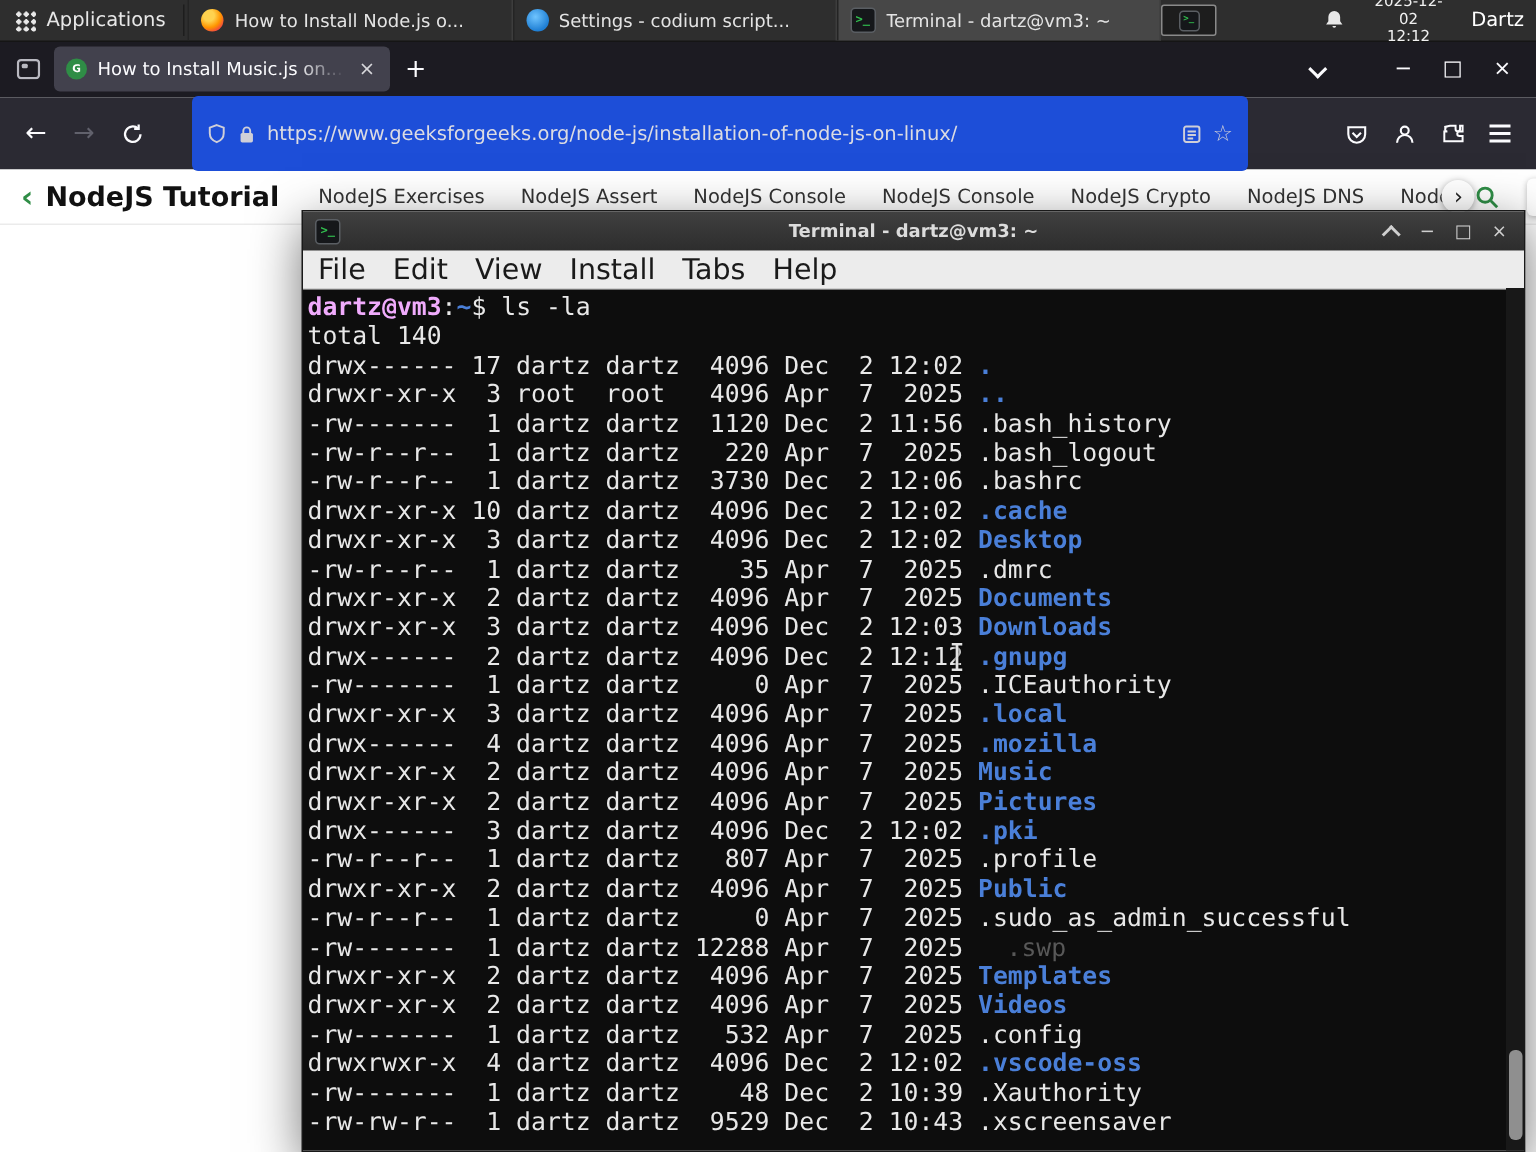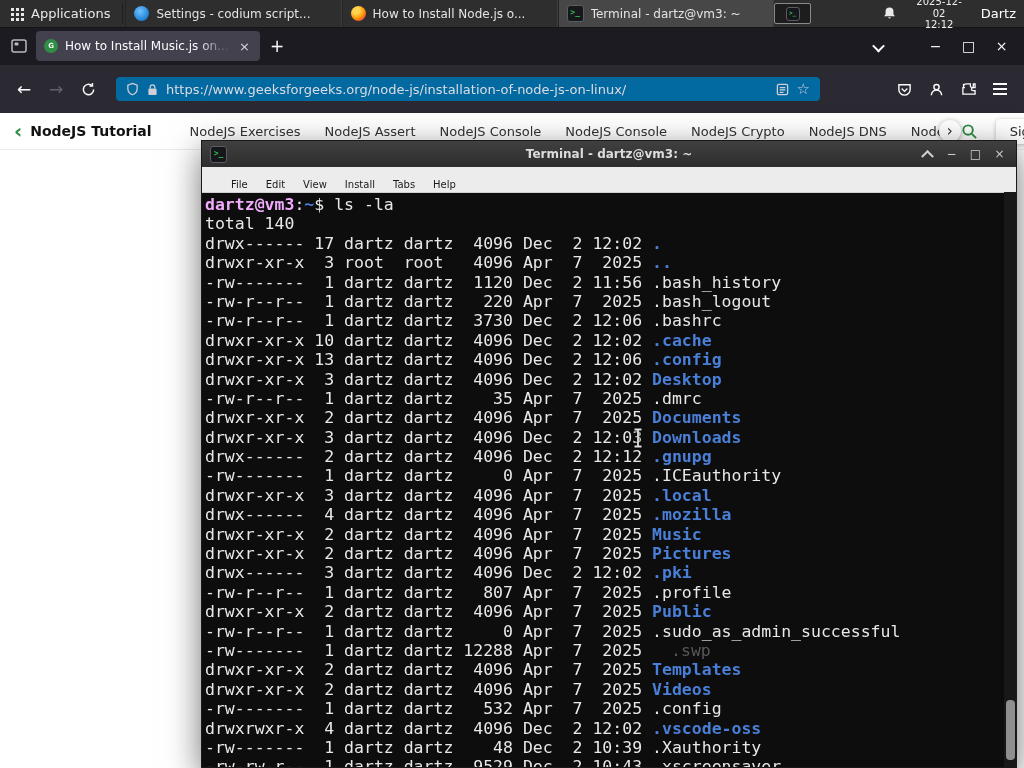--- a/index.html
+++ b/index.html
@@ -51,34 +51,34 @@
   .chev{display:inline-block;width:7px;height:7px;border-right:2px solid #fbfbfe;border-bottom:2px solid #fbfbfe;}
   .chev-down{transform:rotate(45deg) translate(-1px,-1px);}
   .tablist-btn{width:30px;text-align:center;margin-right:26px;}
   .bw-controls{display:flex;color:#fbfbfe;}
   .bw-controls span{width:33px;text-align:center;font-size:14px;line-height:38px;}
 
   .toolbar{height:48px;background:#2b2a33;display:flex;align-items:center;padding:0 8px;}
   .nav-icon{width:32px;height:32px;display:flex;align-items:center;justify-content:center;
             color:#fbfbfe;font-size:17px;border-radius:4px;flex:0 0 auto;}
   .nav-icon.disabled{color:#61616c;}
-  .urlfield{flex:1;max-width:684px;height:24px;background:#0369a1;border-radius:4px;display:flex;
-            align-items:center;padding:0 10px;gap:8px;color:#e4e4ea;font-size:13px;margin:0 12px;}
+  .urlfield{flex:1;max-width:684px;height:50px;background:#1d4ed8;border-radius:4px;display:flex;
+            align-items:center;padding:0 10px;gap:8px;color:#e4e4ea;font-size:13px;margin:0 24px;}
   .url-text{flex:1;white-space:nowrap;overflow:hidden;color:#dcdce2;}
   .field-icon{display:flex;align-items:center;flex:0 0 auto;color:#cfcfd8;}
   .star{font-size:15px;color:#cfcfd8;}
   .tb-right{display:flex;align-items:center;margin-left:auto;}
   .hamburger{display:inline-block;width:14px;}
   .hamburger i{display:block;height:2px;background:#fbfbfe;margin:3px 0;}
 
   
   .sitenav{height:36px;background:#fff;border-bottom:1px solid #ebebeb;display:flex;
            align-items:center;padding:0 14px;font-size:13px;color:#333;white-space:nowrap;overflow:hidden;}
   .sn-back{color:#2f8d46;font-size:20px;font-weight:bold;margin-right:8px;line-height:1;}
-  .sn-brand{font-weight:bold;font-size:14px;color:#111;margin-right:38px;}
+  .sn-brand{font-weight:bold;font-size:18px;color:#111;margin-right:26px;}
   .sn-items{display:flex;gap:24px;align-items:center;}
   .sn-item{color:#333;}
   .sn-next{width:22px;height:22px;border-radius:50%;background:#fff;box-shadow:0 1px 5px rgba(0,0,0,.35);
            display:flex;align-items:center;justify-content:center;color:#222;font-size:15px;
            margin-left:-6px;flex:0 0 auto;}
   .sn-right{margin-left:auto;display:flex;align-items:center;gap:18px;}
   .sn-signin{padding:5px 14px;border-radius:4px;background:#fff;box-shadow:0 1px 4px rgba(0,0,0,.28);
              color:#2b2b2b;font-weight:500;}
   .page-content{height:657px;background:#fff;}
 
@@ -89,21 +89,21 @@
   .t-titlebar{height:26px;flex:0 0 auto;background:linear-gradient(#404040,#2d2d2d);position:relative;
               display:flex;align-items:center;color:#dcdcdc;}
   .t-title{position:absolute;left:0;right:0;text-align:center;font-size:12px;font-weight:bold;
            pointer-events:none;}
   .t-ticon{margin-left:8px;z-index:1;}
   .t-btns{margin-left:auto;display:flex;align-items:center;gap:9px;padding-right:9px;z-index:1;
           color:#cfcfcf;font-size:12px;}
   .t-btn{width:15px;text-align:center;}
   .chev-up{border-color:#cfcfcf;transform:rotate(-135deg) translate(-2px,-2px);}
   .t-menubar{height:25px;flex:0 0 auto;background:#ececec;border-bottom:1px solid #cfcfcf;
-             display:flex;align-items:flex-end;padding:0 20px;font-size:10px;color:#1a1a1a;}
+             display:flex;align-items:flex-start;padding:0 1px;font-size:19px;color:#1a1a1a;}
   .t-menu-item{padding:2px 9px;}
   .t-content{flex:1;background:#0d0d0d;position:relative;overflow:hidden;
              font-family:"DejaVu Sans Mono",monospace;font-size:16.5px;line-height:19.4px;
              color:#e8e8e8;padding:2px 14px 0 3px;}
   .t-line{white-space:pre;height:19.4px;}
   .tgreen{color:#f0abfc;font-weight:bold;}
   .tblue{color:#4a7fd8;font-weight:bold;}
   .fname-dir{color:#4a7fd8;font-weight:bold;}
   .fname-file{color:inherit;}
   .fname-dim{color:#585858;margin-left:19px;}
@@ -116,26 +116,26 @@
 </head>
 <body>
 
 <div class="panel">
   <div class="apps-btn">
     <span class="apps-icon"></span>
     <span>Applications</span>
   </div>
   <div class="panel-sep"></div>
   <div class="win-btn">
+    <span class="icon-firefox"></span>
+    <span class="win-btn-label">How to Install Node.js o...</span>
+  </div>
+  <div class="win-btn">
     <span class="icon-codium"></span>
     <span class="win-btn-label">Settings - codium script...</span>
-  </div>
-  <div class="win-btn">
-    <span class="icon-firefox"></span>
-    <span class="win-btn-label">How to Install Node.js o...</span>
   </div>
   <div class="win-btn active">
     <span class="icon-terminal">&gt;_</span>
     <span class="win-btn-label">Terminal - dartz@vm3: ~</span>
   </div>
   <div class="panel-right">
     <span class="ws-box">
       <span class="icon-terminal" style="width:12px;height:12px;font-size:6px;line-height:10px;">&gt;_</span>
     </span>
     <span style="display:flex;">
@@ -282,21 +282,20 @@
     </div>
   <div class="t-content">
       <div class="t-line"><span class="tgreen">dartz@vm3</span><span>:</span><span class="tblue">~</span><span>$ </span><span>ls -la</span></div>
       <div class="t-line"><span>total 140</span></div>
       <div class="t-line"><span>drwx------ 17 dartz dartz  4096 Dec  2 12:02 </span><span class="fname-dir">.</span></div>
       <div class="t-line"><span>drwxr-xr-x  3 root  root   4096 Apr  7  2025 </span><span class="fname-dir">..</span></div>
       <div class="t-line"><span>-rw-------  1 dartz dartz  1120 Dec  2 11:56 </span><span class="fname-file">.bash_history</span></div>
       <div class="t-line"><span>-rw-r--r--  1 dartz dartz   220 Apr  7  2025 </span><span class="fname-file">.bash_logout</span></div>
       <div class="t-line"><span>-rw-r--r--  1 dartz dartz  3730 Dec  2 12:06 </span><span class="fname-file">.bashrc</span></div>
       <div class="t-line"><span>drwxr-xr-x 10 dartz dartz  4096 Dec  2 12:02 </span><span class="fname-dir">.cache</span></div>
-      <div class="t-line"><span>drwxr-xr-x 13 dartz dartz  4096 Dec  2 12:06 </span><span class="fname-dir">.config</span></div>
       <div class="t-line"><span>drwxr-xr-x  3 dartz dartz  4096 Dec  2 12:02 </span><span class="fname-dir">Desktop</span></div>
       <div class="t-line"><span>-rw-r--r--  1 dartz dartz    35 Apr  7  2025 </span><span class="fname-file">.dmrc</span></div>
       <div class="t-line"><span>drwxr-xr-x  2 dartz dartz  4096 Apr  7  2025 </span><span class="fname-dir">Documents</span></div>
       <div class="t-line"><span>drwxr-xr-x  3 dartz dartz  4096 Dec  2 12:03 </span><span class="fname-dir">Downloads</span></div>
       <div class="t-line"><span>drwx------  2 dartz dartz  4096 Dec  2 12:12 </span><span class="fname-dir">.gnupg</span></div>
       <div class="t-line"><span>-rw-------  1 dartz dartz     0 Apr  7  2025 </span><span class="fname-file">.ICEauthority</span></div>
       <div class="t-line"><span>drwxr-xr-x  3 dartz dartz  4096 Apr  7  2025 </span><span class="fname-dir">.local</span></div>
       <div class="t-line"><span>drwx------  4 dartz dartz  4096 Apr  7  2025 </span><span class="fname-dir">.mozilla</span></div>
       <div class="t-line"><span>drwxr-xr-x  2 dartz dartz  4096 Apr  7  2025 </span><span class="fname-dir">Music</span></div>
       <div class="t-line"><span>drwxr-xr-x  2 dartz dartz  4096 Apr  7  2025 </span><span class="fname-dir">Pictures</span></div>

